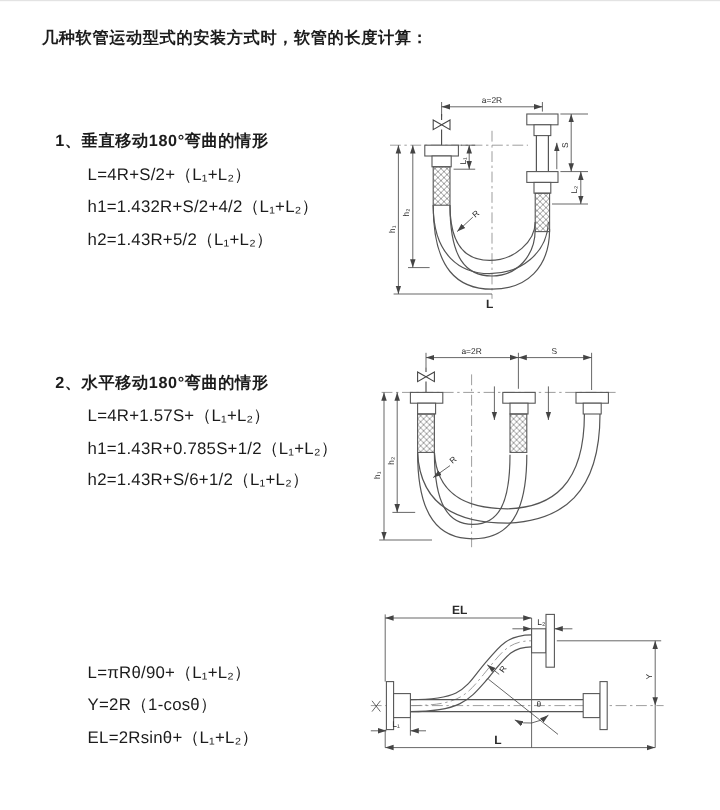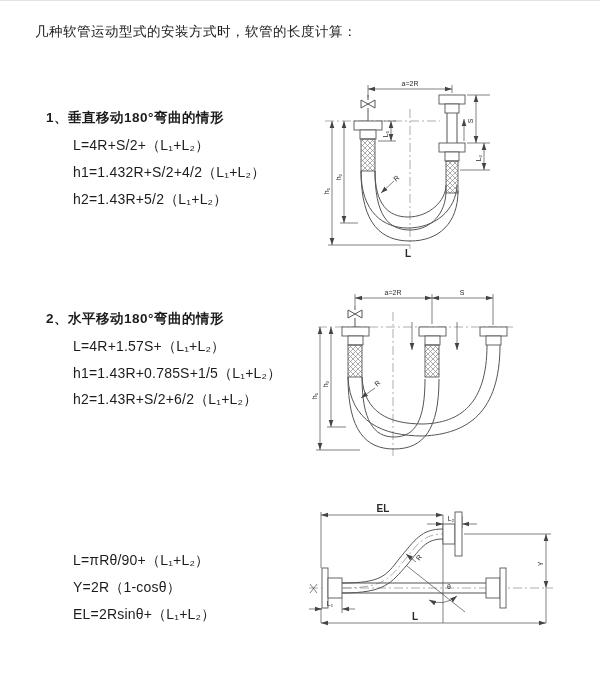--- a/index.html
+++ b/index.html
@@ -1,20 +1,20 @@
 <!DOCTYPE html>
 <html><head>
 <meta charset="utf-8">
 <style>
   html,body{margin:0;padding:0;background:#fff;}
   .page{position:relative;width:600px;height:675px;background:#ffffff;overflow:hidden;
         font-family:"Liberation Sans","DejaVu Sans",sans-serif;color:#1c1c1c;
         border-top:1px solid #e3e3e3;border-bottom:3px solid #b9b9b9;}
   .abs{position:absolute;}
-  .title{font-size:13.5px;font-weight:400;letter-spacing:.5px;}
+  .title{font-size:13.5px;font-weight:700;letter-spacing:.5px;}
   .heading{font-size:13.5px;font-weight:700;letter-spacing:.5px;}
   .formula{font-size:14px;font-weight:500;letter-spacing:.2px;text-align:right;}
   svg{position:absolute;overflow:visible;}
   svg .dim, svg .ext{stroke:#4a4a4a;stroke-width:.7;fill:none;}
   svg .cl{stroke:#8a8a8a;stroke-width:.7;fill:none;stroke-dasharray:9 3 2 3;}
   svg .hose{stroke:#555;stroke-width:1;fill:none;}
   svg .fit{fill:#fff;stroke:#555;stroke-width:.9;}
   svg .braid{stroke:#555;stroke-width:.9;}
   svg .lbl{font-size:7px;fill:#2a2a2a;font-weight:500;}
   svg .big{font-size:10px;fill:#2a2a2a;font-weight:600;}
@@ -112,22 +112,22 @@
       <text class="lbl" x="181" y="85" text-anchor="middle" transform="rotate(-90 181 85)">L₂</text>
       <text class="lbl" x="29" y="118" text-anchor="middle" transform="rotate(-90 29 118)">h₁</text>
       <text class="lbl" x="41" y="104" text-anchor="middle" transform="rotate(-90 41 104)">h₂</text>
       <text class="lbl" x="98" y="107" text-anchor="middle" transform="rotate(-40 98 107)">R</text>
       <text class="big" x="108" y="184" text-anchor="middle">L</text>
     </g>
   </svg>
 
   <div class="abs heading" style="left:46px;top:309px;">2、水平移动180°弯曲的情形</div>
   <div class="abs formula" style="left:73px;top:337px;">L=4R+1.57S+（L₁+L₂）</div>
-  <div class="abs formula" style="left:73px;top:364px;">h1=1.43R+0.785S+1/5（L₁+L₂）</div>
-  <div class="abs formula" style="left:73px;top:390px;">h2=1.43R+S/2+6/2（L₁+L₂）</div>
+  <div class="abs formula" style="left:73px;top:364px;">h1=1.43R+0.785S+1/2（L₁+L₂）</div>
+  <div class="abs formula" style="left:73px;top:390px;">h2=1.43R+S/6+1/2（L₁+L₂）</div>
 
   <svg style="left:298px;top:283px;" width="300" height="180" viewBox="0 0 300 180">
     <defs>
       <marker id="a2" markerWidth="10" markerHeight="8" refX="7" refY="3" orient="auto-start-reverse" markerUnits="userSpaceOnUse">
         <path d="M0,0.7 L7,3 L0,5.3 Z" fill="#444"></path>
       </marker>
       <pattern id="h2p" width="5" height="5" patternUnits="userSpaceOnUse">
         <path d="M0,5 L5,0 M0,0 L5,5" stroke="#8a8a8a" stroke-width="0.7"></path>
       </pattern>
     </defs>

